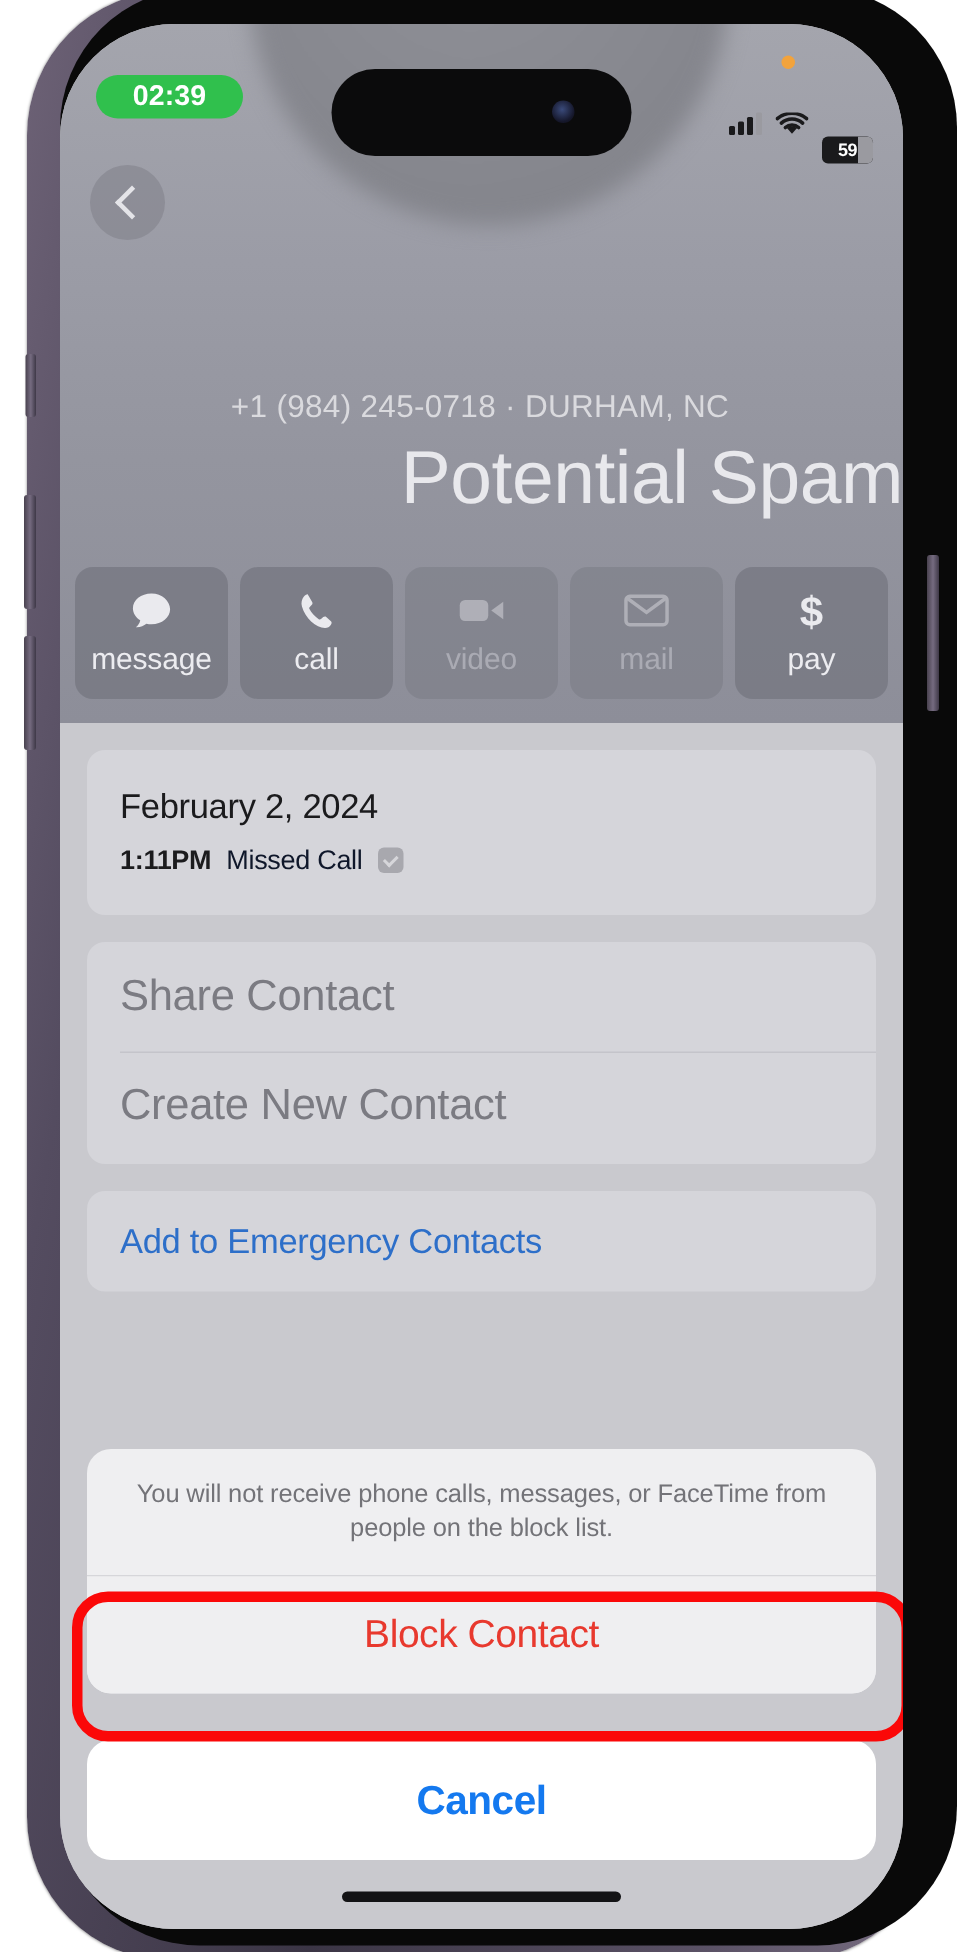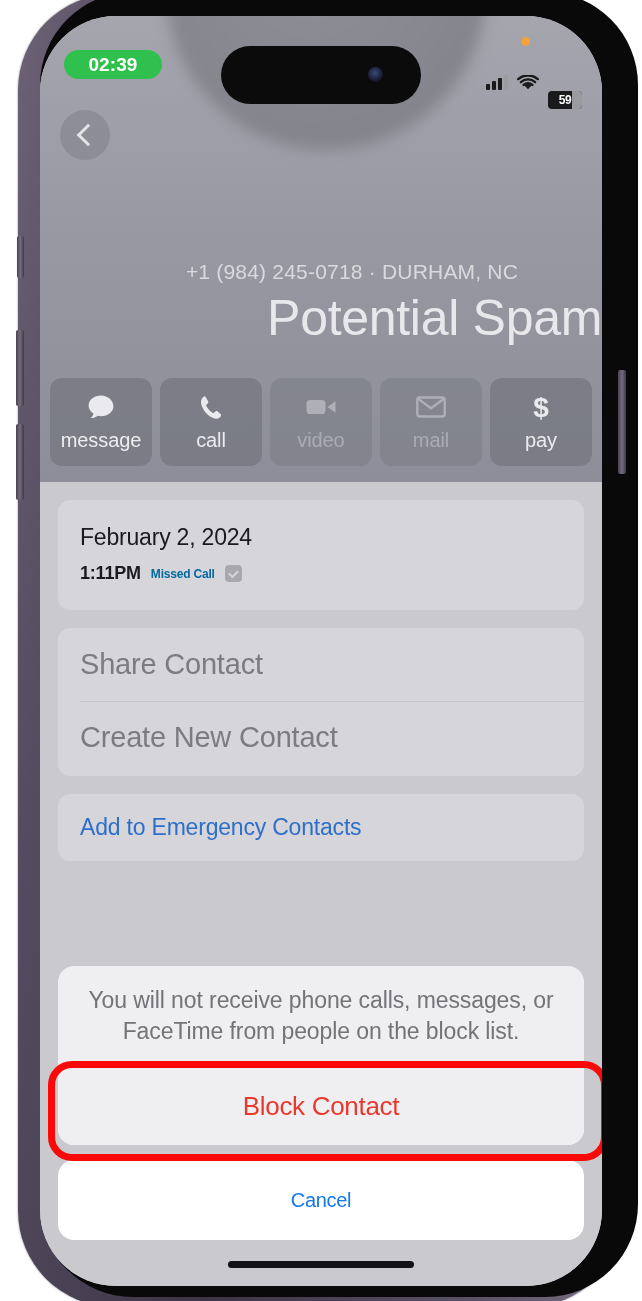--- a/index.html
+++ b/index.html
@@ -82,21 +82,21 @@
   #back-button{
     position:absolute;left:20px;top:94px;width:50px;height:50px;border-radius:50%;
     background:rgba(128,128,136,.55);z-index:6;
     display:flex;align-items:center;justify-content:center;
   }
   #back-chevron{width:13px;height:13px;border-left:3px solid #e4e4e8;border-bottom:3px solid #e4e4e8;
     transform:rotate(45deg);margin-left:5px;}
 
   #contact-subtitle{
     position:absolute;left:0;top:244px;width:560px;text-align:center;
-    font-size:21px;color:#dadade;letter-spacing:.2px;padding-left:32px;
+    font-size:21px;color:#dadade;letter-spacing:.2px;
   }
   #contact-name{
     position:absolute;left:0;top:273px;width:562px;text-align:right;
     font-size:50px;color:#e8e8ec;letter-spacing:-.3px;
   }
 
   
   #action-row{
     position:absolute;left:10px;top:362px;width:542px;
     display:flex;gap:8px;
@@ -116,21 +116,21 @@
     position:absolute;left:0;top:466px;width:562px;height:804px;
     background:#c9c9ce;
   }
   .card{
     margin:18px 18px 0 18px;background:#d5d5da;border-radius:12px;
   }
   #call-log-card{padding:24px 22px 26px 22px;}
   #call-date{font-size:23px;color:#1b1b1d;letter-spacing:-.2px;}
   #call-entry{margin-top:12px;display:flex;align-items:center;gap:10px;}
   #call-time{font-size:18px;color:#1b1b1d;font-weight:bold;letter-spacing:-.2px;}
-  #call-type{font-size:12px;color:#0369a1;font-weight:bold;letter-spacing:-.2px;}
+  #call-type{font-size:18px;color:#0f172a;font-weight:normal;letter-spacing:-.2px;}
   #verified-badge{
     width:17px;height:17px;border-radius:4px;background:#a8a8ae;
     display:flex;align-items:center;justify-content:center;
   }
   #verified-check{width:7px;height:4px;border-left:2px solid #d6d6da;border-bottom:2px solid #d6d6da;
     transform:rotate(-45deg);margin-bottom:2px;}
   #verified-note{margin-top:22px;font-size:17px;color:#85858c;letter-spacing:-.1px;}
 
   #options-card{padding:0 0 2px 0;overflow:hidden;}
   .option-row{
@@ -147,34 +147,34 @@
 
   
   #sheet{
     position:absolute;left:0;bottom:0;width:562px;height:320px;z-index:10;
   }
   #sheet-group{
     position:absolute;left:18px;top:0;width:526px;border-radius:16px;overflow:hidden;
     background:#efeff1;
   }
   #sheet-message{
-    padding:19px 26px 19px 26px;text-align:center;font-size:23px;color:#737378;
+    padding:19px 26px 19px 26px;text-align:center;font-size:17px;color:#737378;
     line-height:1.35;letter-spacing:-.1px;
   }
   #sheet-divider{height:1px;background:#d6d6da;}
   #block-row{
     height:78px;display:flex;align-items:center;justify-content:center;
     background:#efeff1;
   }
   #block-label{font-size:26px;color:#e8392e;letter-spacing:-.3px;}
   #cancel-button{
     position:absolute;left:18px;top:194px;width:526px;height:80px;border-radius:16px;
     background:#ffffff;display:flex;align-items:center;justify-content:center;
   }
-  #cancel-label{font-size:20px;color:#1479ef;font-weight:normal;letter-spacing:-.3px;}
+  #cancel-label{font-size:27px;color:#1479ef;font-weight:bold;letter-spacing:-.3px;}
 
   
   #block-highlight{
     position:absolute;left:8px;top:95px;width:546px;height:86px;
     border:7px solid #fb0808;border-radius:24px;z-index:12;pointer-events:none;
   }
 
   #home-indicator{
     position:absolute;left:50%;transform:translateX(-50%);bottom:18px;
     width:186px;height:7px;border-radius:4px;background:#131315;z-index:11;

